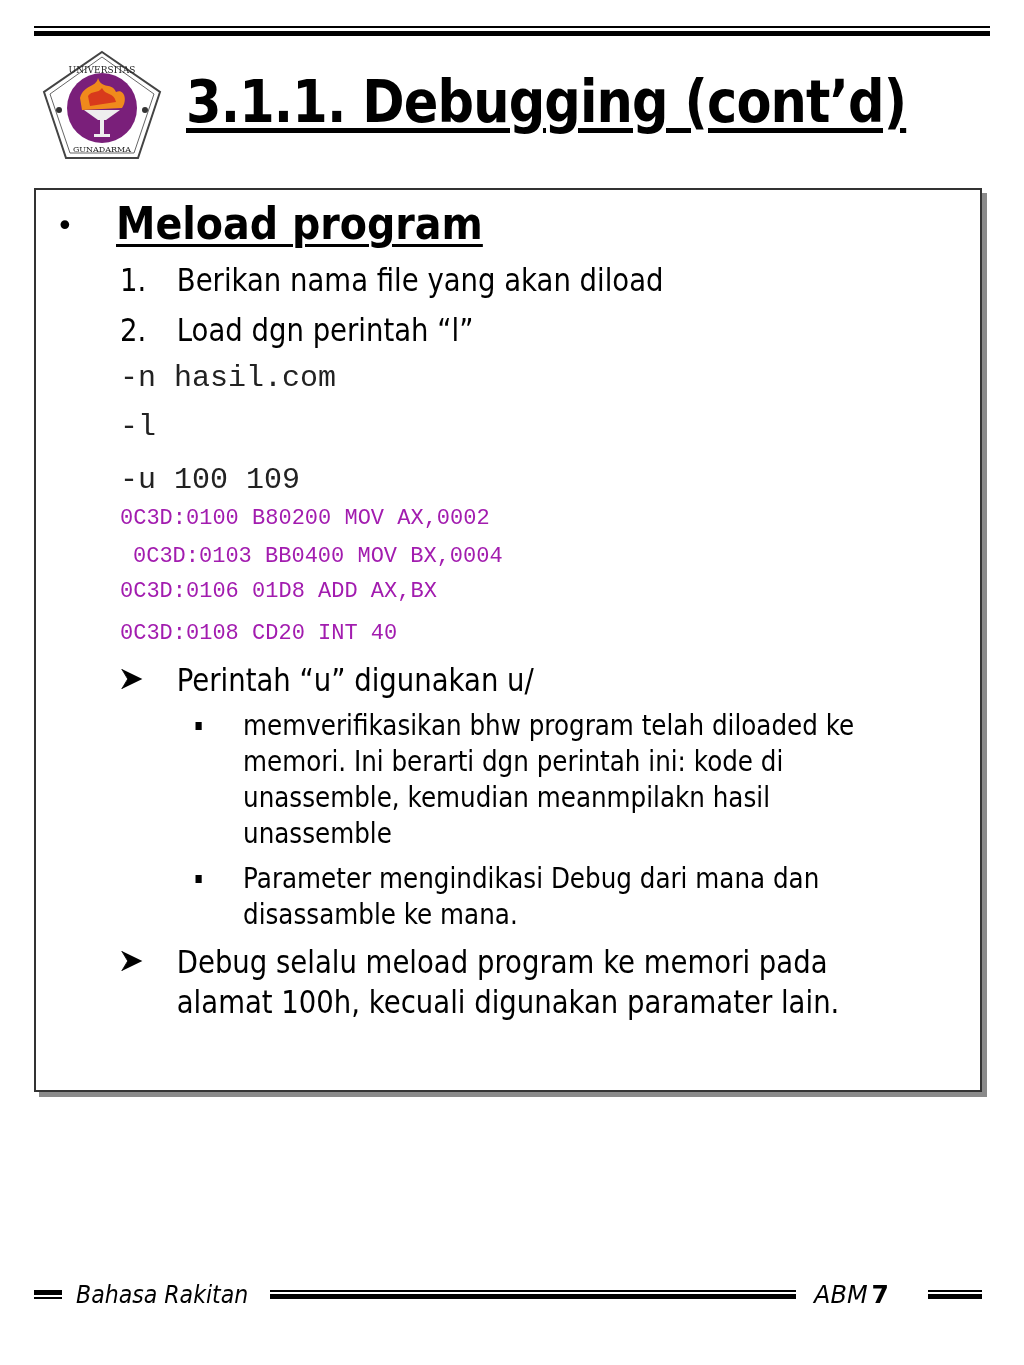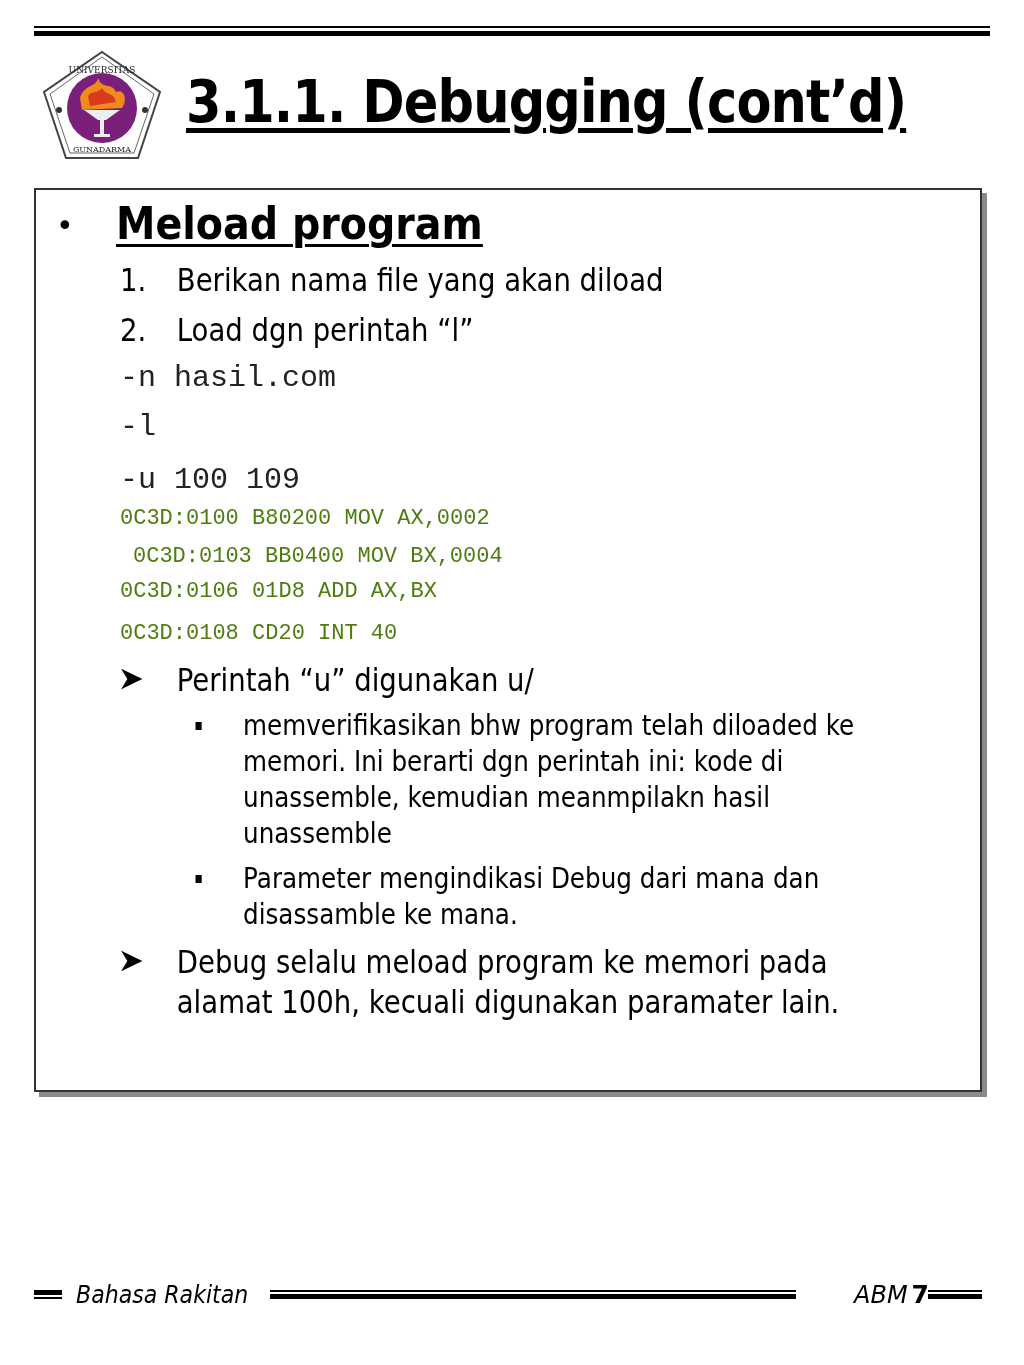--- a/index.html
+++ b/index.html
@@ -24,39 +24,39 @@
              text-decoration:underline; text-decoration-thickness:3px; text-underline-offset:5px;
              transform:scaleX(0.9); transform-origin:left top; white-space:nowrap; }
 
   .num-item { position:absolute; left:120px; font-size:32px; line-height:36px; white-space:nowrap;
               transform:scaleX(0.86); transform-origin:left top; }
   .num-item .num { display:inline-block; width:66px; }
 
   .cmd { position:absolute; left:120px; font-family:"Liberation Mono", monospace; font-size:30px;
          line-height:34px; color:#222; white-space:pre; }
   .asm { position:absolute; left:120px; font-family:"Liberation Mono", monospace; font-size:22px;
-         line-height:26px; color:#4d7c0f; white-space:pre; }
+         line-height:26px; color:#a21caf; white-space:pre; }
 
   .arrow-item { position:absolute; left:120px; font-size:32px; line-height:40px;
                 transform:scaleX(0.86); transform-origin:left top; }
   .arrow { position:absolute; left:0; top:8px; width:28px; height:22px; }
   .arrow-text { position:absolute; left:66px; top:0; white-space:nowrap; }
 
   .sub-item { position:absolute; left:192px; font-size:28px; line-height:36px;
               transform:scaleX(0.88); transform-origin:left top; }
   .sq { position:absolute; left:4px; top:14px; width:7px; height:8px; background:#000; }
   .sub-text { position:absolute; left:58px; top:0; width:770px; }
 
   .footer-l1 { position:absolute; left:34px; top:1290px; width:28px; height:5px; background:#000; }
   .footer-l1b { position:absolute; left:34px; top:1297px; width:28px; height:2px; background:#000; }
   .footer-left { position:absolute; left:76px; top:1280px; font-style:italic; font-size:24px; line-height:30px;
                  transform:scaleX(0.92); transform-origin:left top; white-space:nowrap; }
   .footer-mid { position:absolute; left:270px; top:1290px; width:526px; height:2px; background:#000; }
   .footer-midb { position:absolute; left:270px; top:1294px; width:526px; height:5px; background:#000; }
-  .footer-right { position:absolute; left:854px; top:1280px; font-size:24px; line-height:30px; white-space:nowrap; }
+  .footer-right { position:absolute; left:814px; top:1280px; font-size:24px; line-height:30px; white-space:nowrap; }
   .footer-right .org { font-style:italic; }
   .footer-right .pg { font-weight:bold; font-size:25px; margin-left:4px; }
   .footer-r1 { position:absolute; left:928px; top:1290px; width:54px; height:2px; background:#000; }
   .footer-r1b { position:absolute; left:928px; top:1294px; width:54px; height:5px; background:#000; }
 </style>
 </head>
 <body>
 
 <div class="top-rule-thin"></div>
 <div class="top-rule-thick"></div>

